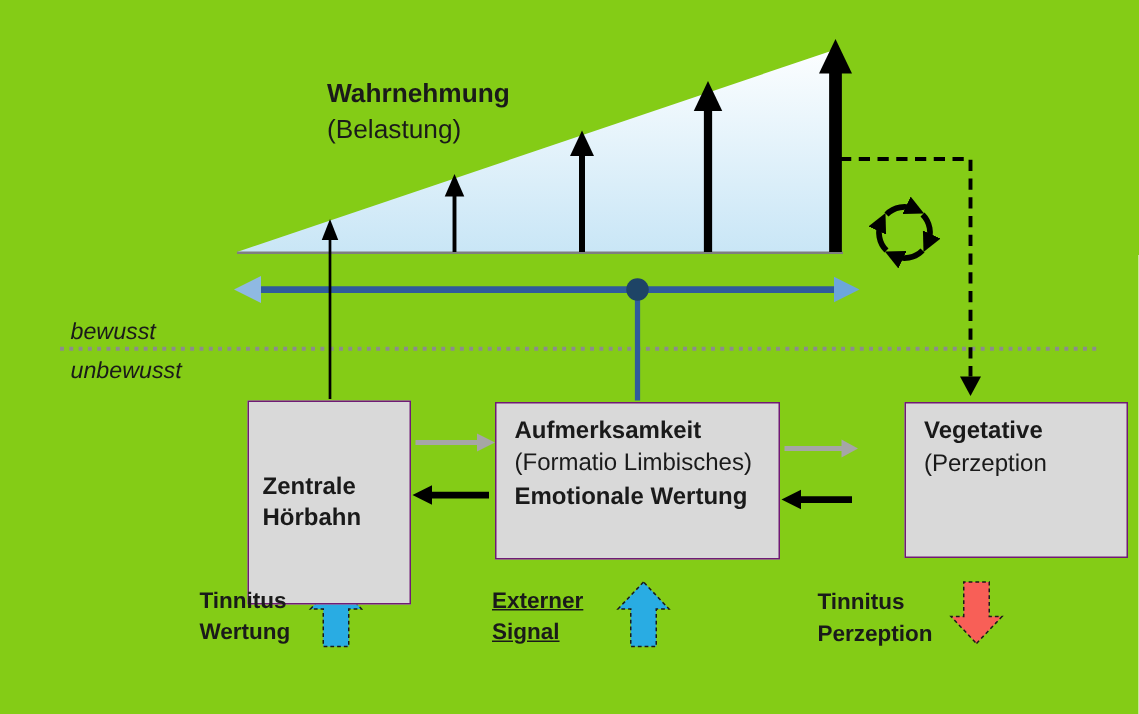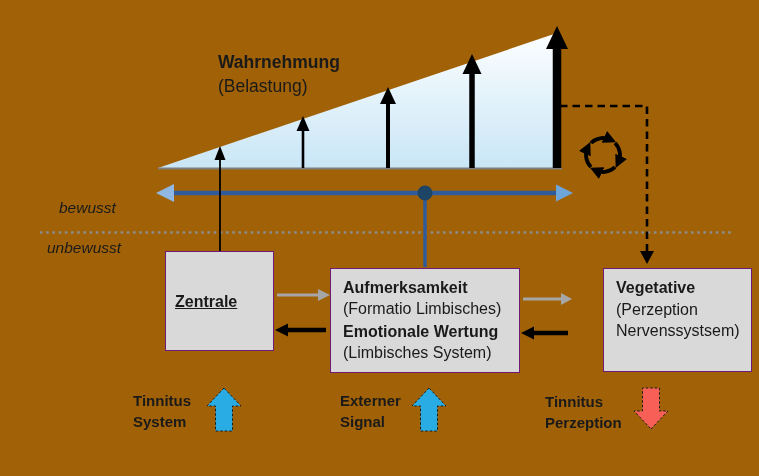--- a/index.html
+++ b/index.html
@@ -1,39 +1,39 @@
 <!DOCTYPE html>
 <html><head>
 <meta charset="utf-8">
 <style>
   html,body{margin:0;padding:0;background:#fff;}
   #stage{
-    position:relative;width:759px;height:476px;background:#a16207;
+    position:relative;width:759px;height:476px;background:#84cc16;
     font-family:"Liberation Sans", sans-serif;color:#1a1a1a;overflow:hidden;
   }
   #diagram-svg{position:absolute;left:0;top:0;z-index:1;}
   .txt{position:absolute;z-index:2;white-space:nowrap;}
   .title-block{left:218px;top:50px;font-size:17.5px;line-height:24px;}
   .title-line1{font-weight:bold;}
   .lvl{font-style:italic;font-size:15.5px;}
-  .lvl-bewusst{left:47px;top:199px;margin-left:12px;}
+  .lvl-bewusst{left:47px;top:213px;}
   .lvl-unbewusst{left:47px;top:239px;}
   .gbox{
     position:absolute;z-index:2;background:#D9D9D9;border:1px solid #701a75;
     box-sizing:border-box;font-size:16px;line-height:21px;
   }
-  .box-auditory{left:165px;top:251px;width:109px;height:100px;
-    display:flex;flex-direction:column;justify-content:center;padding-left:9px;font-weight:bold;text-decoration:underline;}
+  .box-auditory{left:165px;top:267px;width:109px;height:136px;
+    display:flex;flex-direction:column;justify-content:center;padding-left:9px;font-weight:bold;}
   .box-attention{left:330px;top:268px;width:190px;height:105px;padding:8px 0 0 12px;}
   .box-vegetative{left:603px;top:268px;width:149px;height:104px;padding:8px 0 0 12px;line-height:21.5px;}
   .b{font-weight:bold;}
   .gap-above{margin-top:2px;}
   .input-label{font-weight:bold;font-size:15px;line-height:21px;}
   .lab-signal{left:133px;top:390px;}
-  .lab-stress{left:340px;top:390px;}
+  .lab-stress{left:328px;top:390px;text-decoration:underline;}
   .lab-burden{left:545px;top:391px;}
 </style>
 </head>
 <body>
 
 <div id="stage">
 
   <svg id="diagram-svg" width="759" height="476" viewBox="0 0 759 476">
     <defs>
       <linearGradient id="wedgeGrad" x1="0" y1="0" x2="0" y2="1">
@@ -116,38 +116,37 @@
   <div class="txt title-block">
     <div class="title-line1">Wahrnehmung</div>
     <div>(Belastung)</div>
   </div>
 
   <div class="txt lvl lvl-bewusst">bewusst</div>
   <div class="txt lvl lvl-unbewusst">unbewusst</div>
 
   <div class="gbox box-auditory">
     <div>Zentrale</div>
+    <div>Hörbahn</div>
   </div>
 
   <div class="gbox box-attention">
     <div class="b">Aufmerksamkeit</div>
     <div>(Formatio Limbisches)</div>
     <div class="b gap-above">Emotionale Wertung</div>
-    <div>(Limbisches System)</div>
   </div>
 
   <div class="gbox box-vegetative">
     <div class="b">Vegetative</div>
     <div>(Perzeption</div>
-    <div>Nervenssystsem)</div>
   </div>
 
   <div class="txt input-label lab-signal">
     <div>Tinnitus</div>
-    <div>System</div>
+    <div>Wertung</div>
   </div>
   <div class="txt input-label lab-stress">
     <div>Externer</div>
     <div>Signal</div>
   </div>
   <div class="txt input-label lab-burden">
     <div>Tinnitus</div>
     <div>Perzeption</div>
   </div>
 

